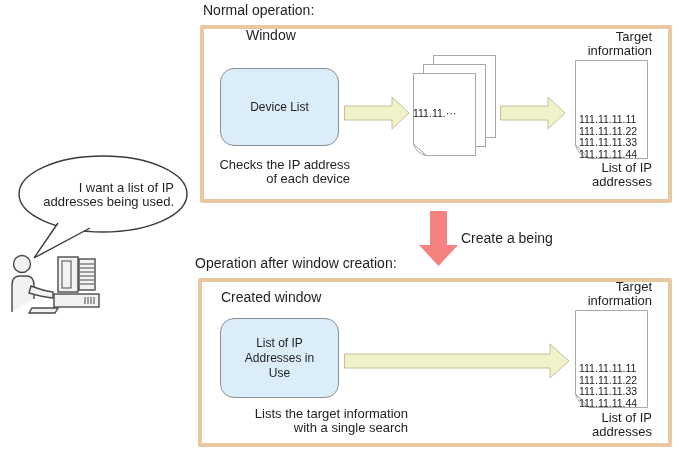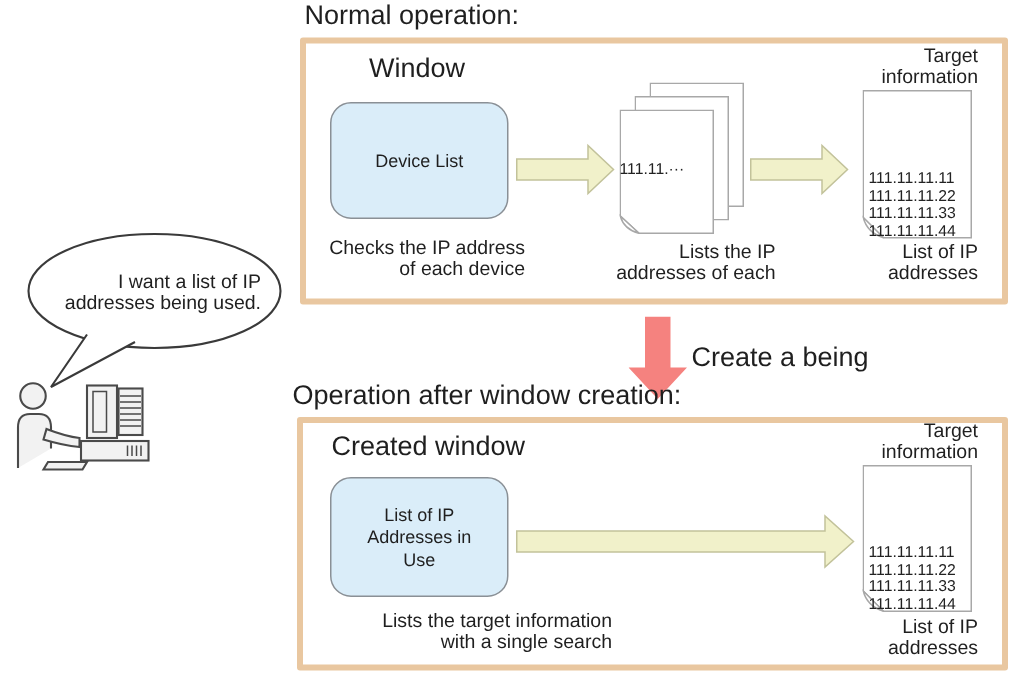--- a/index.html
+++ b/index.html
@@ -4,21 +4,21 @@
 <style>
   :root{
     --box-border:#e9c7a0; --panel-fill:#daedf9; --panel-border:#8a9096;
     --arrow-fill:#f1f1ca; --arrow-stroke:#c2c29a; --down-arrow:#f5827f;
     --doc-border:#a8a8a8; --text:#1f1f1f;
   }
   html,body{margin:0;padding:0;background:#fff;}
   .stage{position:relative;width:679px;height:449px;background:#fff;overflow:hidden;
          font-family:"Liberation Sans",sans-serif;color:var(--text);}
   .abs{position:absolute;}
-  .heading{font-size:18px;line-height:15px;white-space:pre-line;}
+  .heading{font-size:14px;line-height:15px;white-space:pre-line;}
   .caption{font-size:13px;line-height:14px;text-align:right;white-space:pre-line;}
   .section-box{border:4px solid var(--box-border);background:#fff;box-sizing:border-box;border-radius:2px;}
   .panel{background:var(--panel-fill);border:1px solid var(--panel-border);border-radius:14px;
          display:flex;align-items:center;justify-content:center;text-align:center;
          font-size:12px;line-height:15px;white-space:pre-line;box-sizing:border-box;}
   .doc-ips{font-size:10.5px;line-height:11.5px;white-space:pre-line;color:#222;margin-top:30px;}
   .stack-text{font-size:10.5px;text-align:left;color:#222;}
   .arrow-poly{fill:var(--arrow-fill);stroke:var(--arrow-stroke);stroke-width:1;}
   .down-poly{fill:var(--down-arrow);stroke:none;}
   .doc-shape{fill:#fff;stroke:var(--doc-border);stroke-width:1;}
@@ -51,42 +51,40 @@
 
     <rect class="figure" x="52" y="42" width="45" height="13"></rect>
     <path class="figure-line" d="M83,45 V52 M86,45 V52 M89,45 V52 M92,45 V52"></path>
 
     <path class="figure" d="M30,56 H56 L53,61 H27 Z"></path>
   </svg>
 
   <div class="abs heading" style="left:203px;top:3px">Normal operation:</div>
   <div class="abs section-box" style="left:200px;top:25px;width:472px;height:178px"></div>
 
-  <div class="abs heading" style="left:246px;top:38px">Window</div>
+  <div class="abs heading" style="left:246px;top:28px">Window</div>
   <div class="abs panel" style="left:220px;top:68px;width:119px;height:78px">Device List</div>
   <div class="abs caption" style="left:198px;top:158px;width:152px">Checks the IP address
 of each device</div>
 
   <svg class="abs" style="left:344px;top:95px" width="66" height="36">
     <polygon class="arrow-poly" points="0.5,11 48,11 48,2 65,18 48,34 48,25 0.5,25"></polygon>
   </svg>
 
   <svg class="abs" style="left:433px;top:55px" width="63" height="83">
     <rect class="doc-shape" x="0.5" y="0.5" width="62" height="82"></rect>
   </svg>
   <svg class="abs" style="left:423px;top:64px" width="63" height="83">
     <rect class="doc-shape" x="0.5" y="0.5" width="62" height="82"></rect>
   </svg>
   <svg class="abs" style="left:413px;top:73px" width="63" height="83">
     <path class="doc-shape" d="M0.5,0.5 H62.5 V82.5 H13 L0.5,71 Z"></path>
     <path class="doc-shape" d="M0.5,71 Q3,80 13,82.5 Z"></path>
   </svg>
   <div class="abs stack-text" style="left:413px;top:107px;width:60px">111.11.···</div>
-  <div class="abs caption" style="left:395px;top:161px;width:122px">Lists the IP
-addresses of each</div>
 
   <svg class="abs" style="left:500px;top:95px" width="66" height="36">
     <polygon class="arrow-poly" points="0.5,11 48,11 48,2 65,18 48,34 48,25 0.5,25"></polygon>
   </svg>
 
   <div class="abs caption" style="left:572px;top:30px;width:80px">Target
 information</div>
   <svg class="abs" style="left:575px;top:60px" width="74" height="100">
     <path class="doc-shape" d="M0.5,0.5 H72.5 V98.5 H14 L0.5,85 Z"></path>
     <path class="doc-shape" d="M0.5,85 Q3,95 14,98.5 Z"></path>

